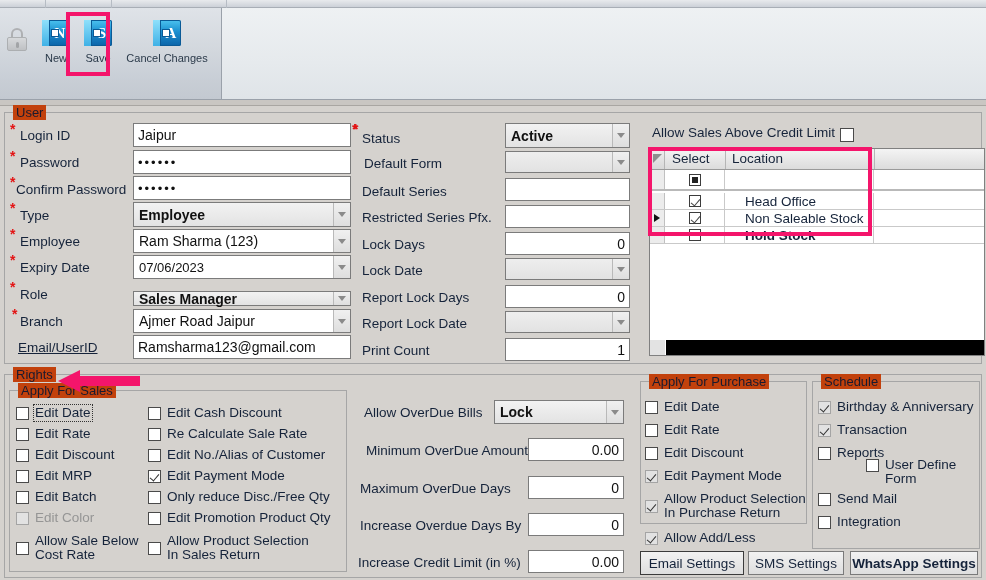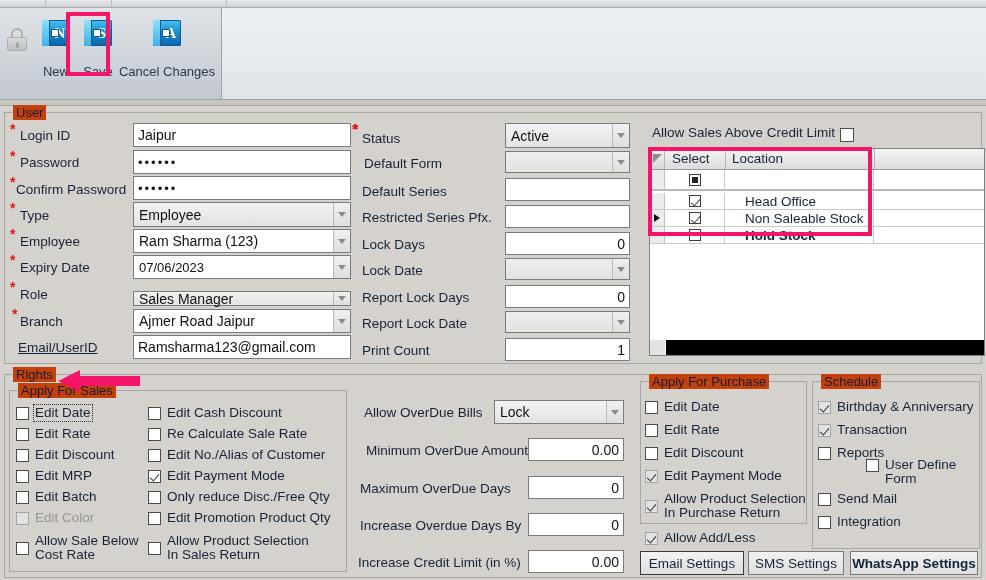--- a/index.html
+++ b/index.html
@@ -35,21 +35,21 @@
     position: absolute; left: 222px; top: 8px; width: 764px; height: 92px;
     background: linear-gradient(to bottom, #eef1f3 0%, #e6eaed 60%, #dfe4e8 100%);
     border-bottom: 1px solid #9aa1aa;
   }
   .ribbon-under {
     position: absolute; left: 0; top: 100px; width: 986px; height: 6px;
     background: #c9c6c2; border-bottom: 1px solid #a9a6a2;
   }
   .rb-btn { position: absolute; text-align: center; width: 56px; }
   .rb-ico { width: 28px; height: 28px; margin: 0 auto; position: relative; }
-  .rb-label { font-size: 13px; color: #2b3a4a; margin-top: 16px; white-space: nowrap; }
+  .rb-label { font-size: 11px; color: #2b3a4a; margin-top: 4px; white-space: nowrap; }
   .book {
     width: 28px; height: 26px; border-radius: 2px;
     background: linear-gradient(to bottom, #4cc3ef 0%, #1b8fd0 45%, #0b63a8 100%);
     position: relative; box-shadow: 0 0 0 1px #0a5a96 inset;
   }
   .book::before {
     content: ""; position: absolute; left: 0; top: 0; width: 7px; height: 26px;
     background: linear-gradient(to bottom, #8fe0fb, #3fb1e6);
     border-right: 1px solid #0a5a96;
   }
@@ -102,21 +102,21 @@
   }
   .tb.num { justify-content: flex-end; }
   .tb.pwd { letter-spacing: 2px; font-size: 13px; }
 
   .cmb {
     position: absolute; border: 1px solid #7b7b7b;
     background: linear-gradient(to bottom,#f2f2f2,#e3e3e3);
     font-size: 14px; color: #111; display: flex; align-items: center;
     padding-left: 5px;
   }
-  .cmb.strong { font-weight: normal; }
+  .cmb.strong { font-weight: bold; }
   .cmb.white { background: #fff; }
   .cmb.dis { background: linear-gradient(to bottom,#eeeeee,#e2e2e2); color: #777; }
   .cmb .arr {
     position: absolute; right: 0; top: 0; bottom: 0; width: 17px;
     background: linear-gradient(to bottom,#f0f0f0,#dedede);
     border-left: 1px solid #b9b9b9;
     display: flex; align-items: center; justify-content: center;
   }
   .cmb .arr::after {
     content: ""; border-left: 4px solid transparent; border-right: 4px solid transparent;

